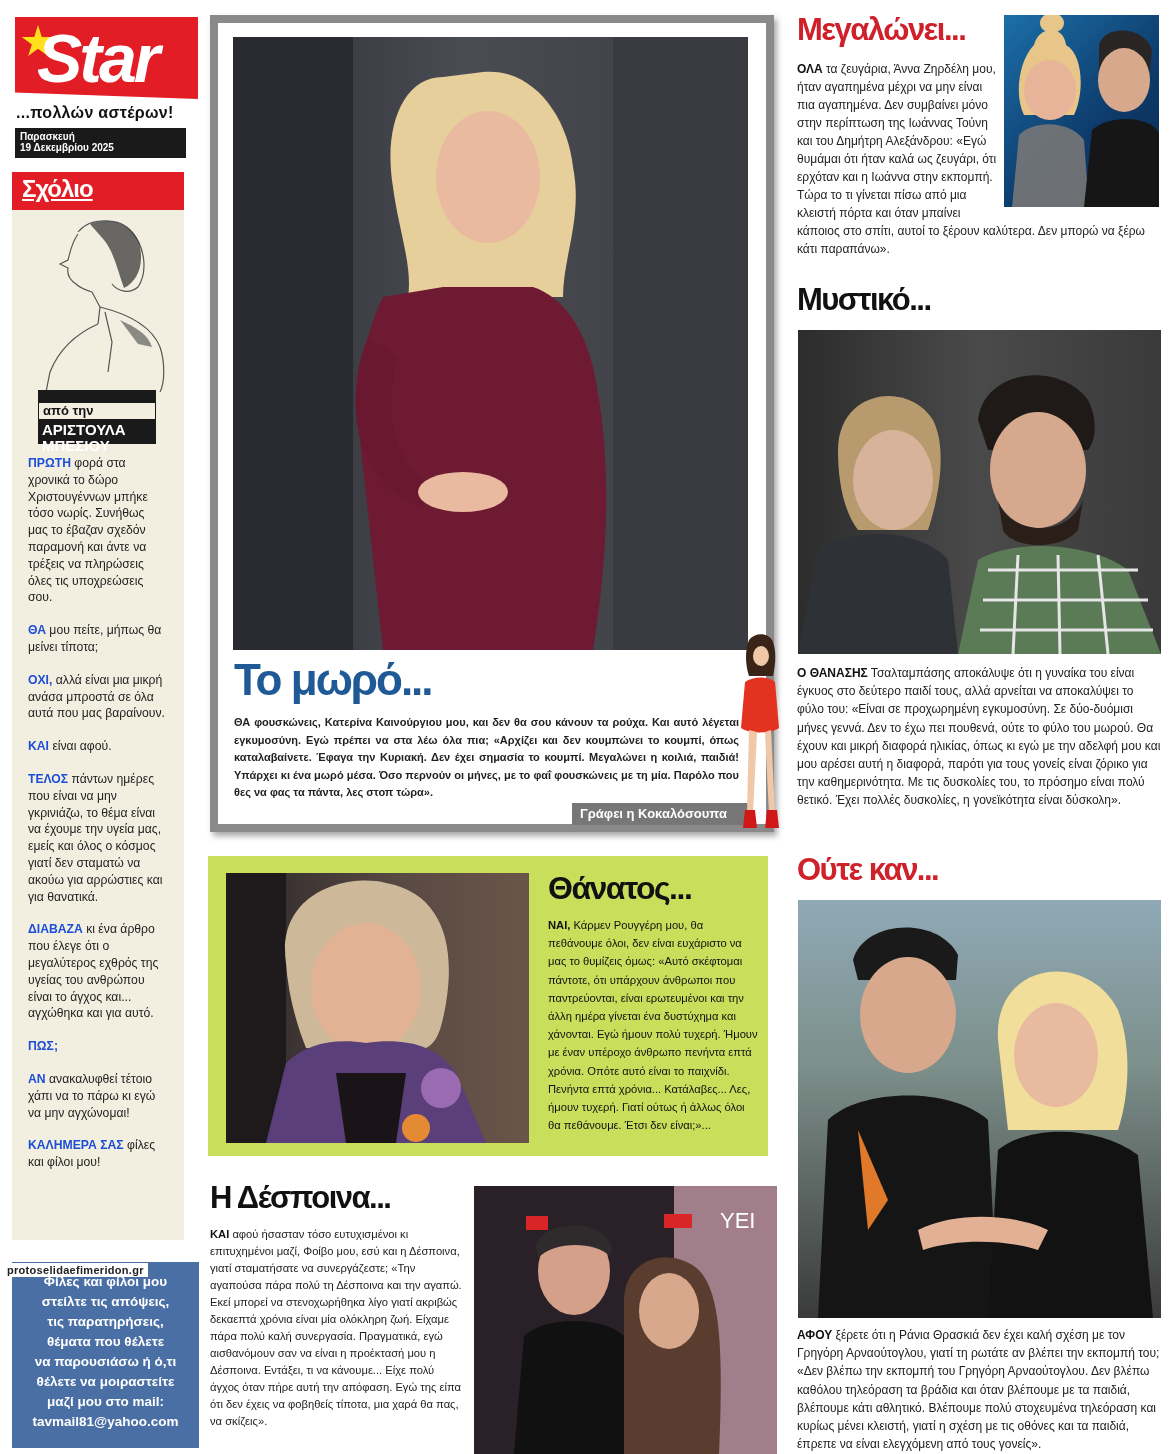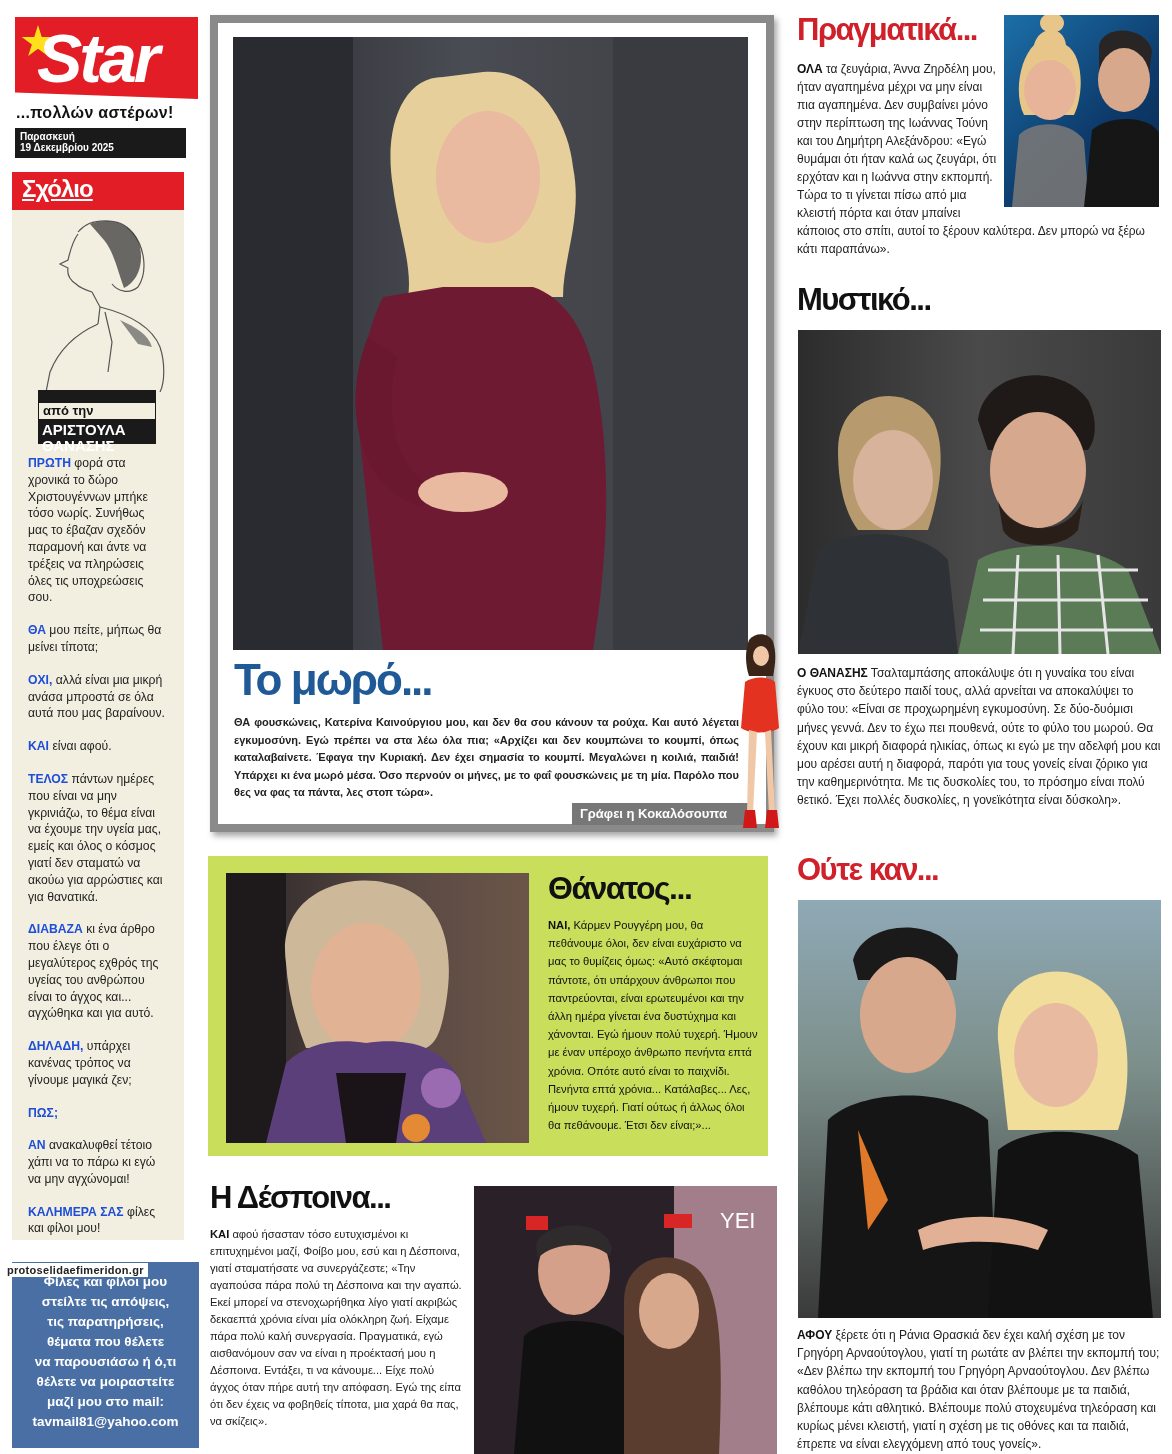--- a/index.html
+++ b/index.html
@@ -77,31 +77,30 @@
     <path d="M78 112 C60 120 40 135 30 160 L26 180"></path>
     <path d="M85 100 L92 130 L88 160"></path>
   </g>
   <path d="M70 12 C90 4 115 12 120 35 C124 55 116 70 104 76 C98 60 94 40 84 28 Z" fill="#3a3a3a" opacity=".75"></path>
   <path d="M100 108 C115 115 128 122 132 135 L118 132 Z" fill="#444" opacity=".6"></path>
 </svg>
 
 <div id="byline" class="abs">
   <span class="pre">από την</span>
   <div>ΑΡΙΣΤΟΥΛΑ</div>
-  <div>ΘΑΝΑΣΗΣ</div>
+  <div>ΜΠΕΣΙΟΥ</div>
 </div>
 
 <div id="comment-text" class="abs bodytxt">
   <p><b>ΠΡΩΤΗ</b><span> φορά στα χρονικά το δώρο Χριστουγέννων μπήκε τόσο νωρίς. Συνήθως μας το έβαζαν σχεδόν παραμονή και άντε να τρέξεις να πληρώσεις όλες τις υποχρεώσεις σου.</span></p>
   <p><b>ΘΑ</b><span> μου πείτε, μήπως θα μείνει τίποτα;</span></p>
   <p><b>ΟΧΙ,</b><span> αλλά είναι μια μικρή ανάσα μπροστά σε όλα αυτά που μας βαραίνουν.</span></p>
   <p><b>ΚΑΙ</b><span> είναι αφού.</span></p>
   <p><b>ΤΕΛΟΣ</b><span> πάντων ημέρες που είναι να μην γκρινιάζω, το θέμα είναι να έχουμε την υγεία μας, εμείς και όλος ο κόσμος γιατί δεν σταματώ να ακούω για αρρώστιες και για θανατικά.</span></p>
   <p><b>ΔΙΑΒΑΖΑ</b><span> κι ένα άρθρο που έλεγε ότι ο μεγαλύτερος εχθρός της υγείας του ανθρώπου είναι το άγχος και... αγχώθηκα και για αυτό.</span></p>
-  <p><b>ΔΗΛΑΔΗ,</b><span> υπάρχει κανένας τρόπος να γίνουμε μαγικά ζεν;</span></p>
   <p><b>ΠΩΣ;</b><span></span></p>
   <p><b>ΑΝ</b><span> ανακαλυφθεί τέτοιο χάπι να το πάρω κι εγώ να μην αγχώνομαι!</span></p>
   <p><b>ΚΑΛΗΜΕΡΑ ΣΑΣ</b><span> φίλες και φίλοι μου!</span></p>
 </div>
 
 <div id="mail-box" class="abs">
   <div>Φίλες και φίλοι μου</div>
   <div>στείλτε τις απόψεις,</div>
   <div>τις παρατηρήσεις,</div>
   <div>θέματα που θέλετε</div>
@@ -161,21 +160,21 @@
     <rect x="190" y="28" width="28" height="14" fill="#d82626"></rect>
     <text x="246" y="42" fill="#fff" font-size="22" font-family="Liberation Sans, sans-serif">YEI</text>
     <ellipse cx="100" cy="85" rx="36" ry="44" fill="#d4a08a"></ellipse>
     <path d="M62 60 C66 35 130 30 138 62 L136 70 C120 55 80 55 64 72 Z" fill="#2f2b2d"></path>
     <path d="M40 268 L50 150 C70 130 130 130 150 150 L160 268 Z" fill="#111"></path>
     <path d="M150 115 C150 75 190 60 220 80 C245 98 250 150 245 268 L150 268 Z" fill="#5a3d2e"></path>
     <ellipse cx="195" cy="125" rx="30" ry="38" fill="#d8a88c"></ellipse>
   </svg>
 </div>
 
-<div id="anam-title" class="abs rt-title cond">Πραγματικά...</div>
+<div id="anam-title" class="abs rt-title cond">Μεγαλώνει...</div>
 <div id="anam-photo" class="abs">
   <svg width="155" height="192" viewBox="0 0 155 192">
     <path d="M30 30 C35 10 60 10 62 30 C80 40 80 80 70 100 L20 100 C10 80 15 45 30 30 Z" fill="#e8c68a"></path>
     <ellipse cx="48" cy="8" rx="12" ry="10" fill="#e8c68a"></ellipse>
     <ellipse cx="46" cy="75" rx="26" ry="30" fill="#e7b49a"></ellipse>
     <path d="M8 192 L15 120 C30 105 65 105 80 125 L85 192 Z" fill="#777" opacity=".9"></path>
     <path d="M95 30 C100 10 140 10 148 35 L145 60 L95 60 Z" fill="#2a2525"></path>
     <ellipse cx="120" cy="65" rx="26" ry="32" fill="#d8a88c"></ellipse>
     <path d="M80 192 L88 115 C105 100 145 100 155 118 L155 192 Z" fill="#161616"></path>
   </svg>

